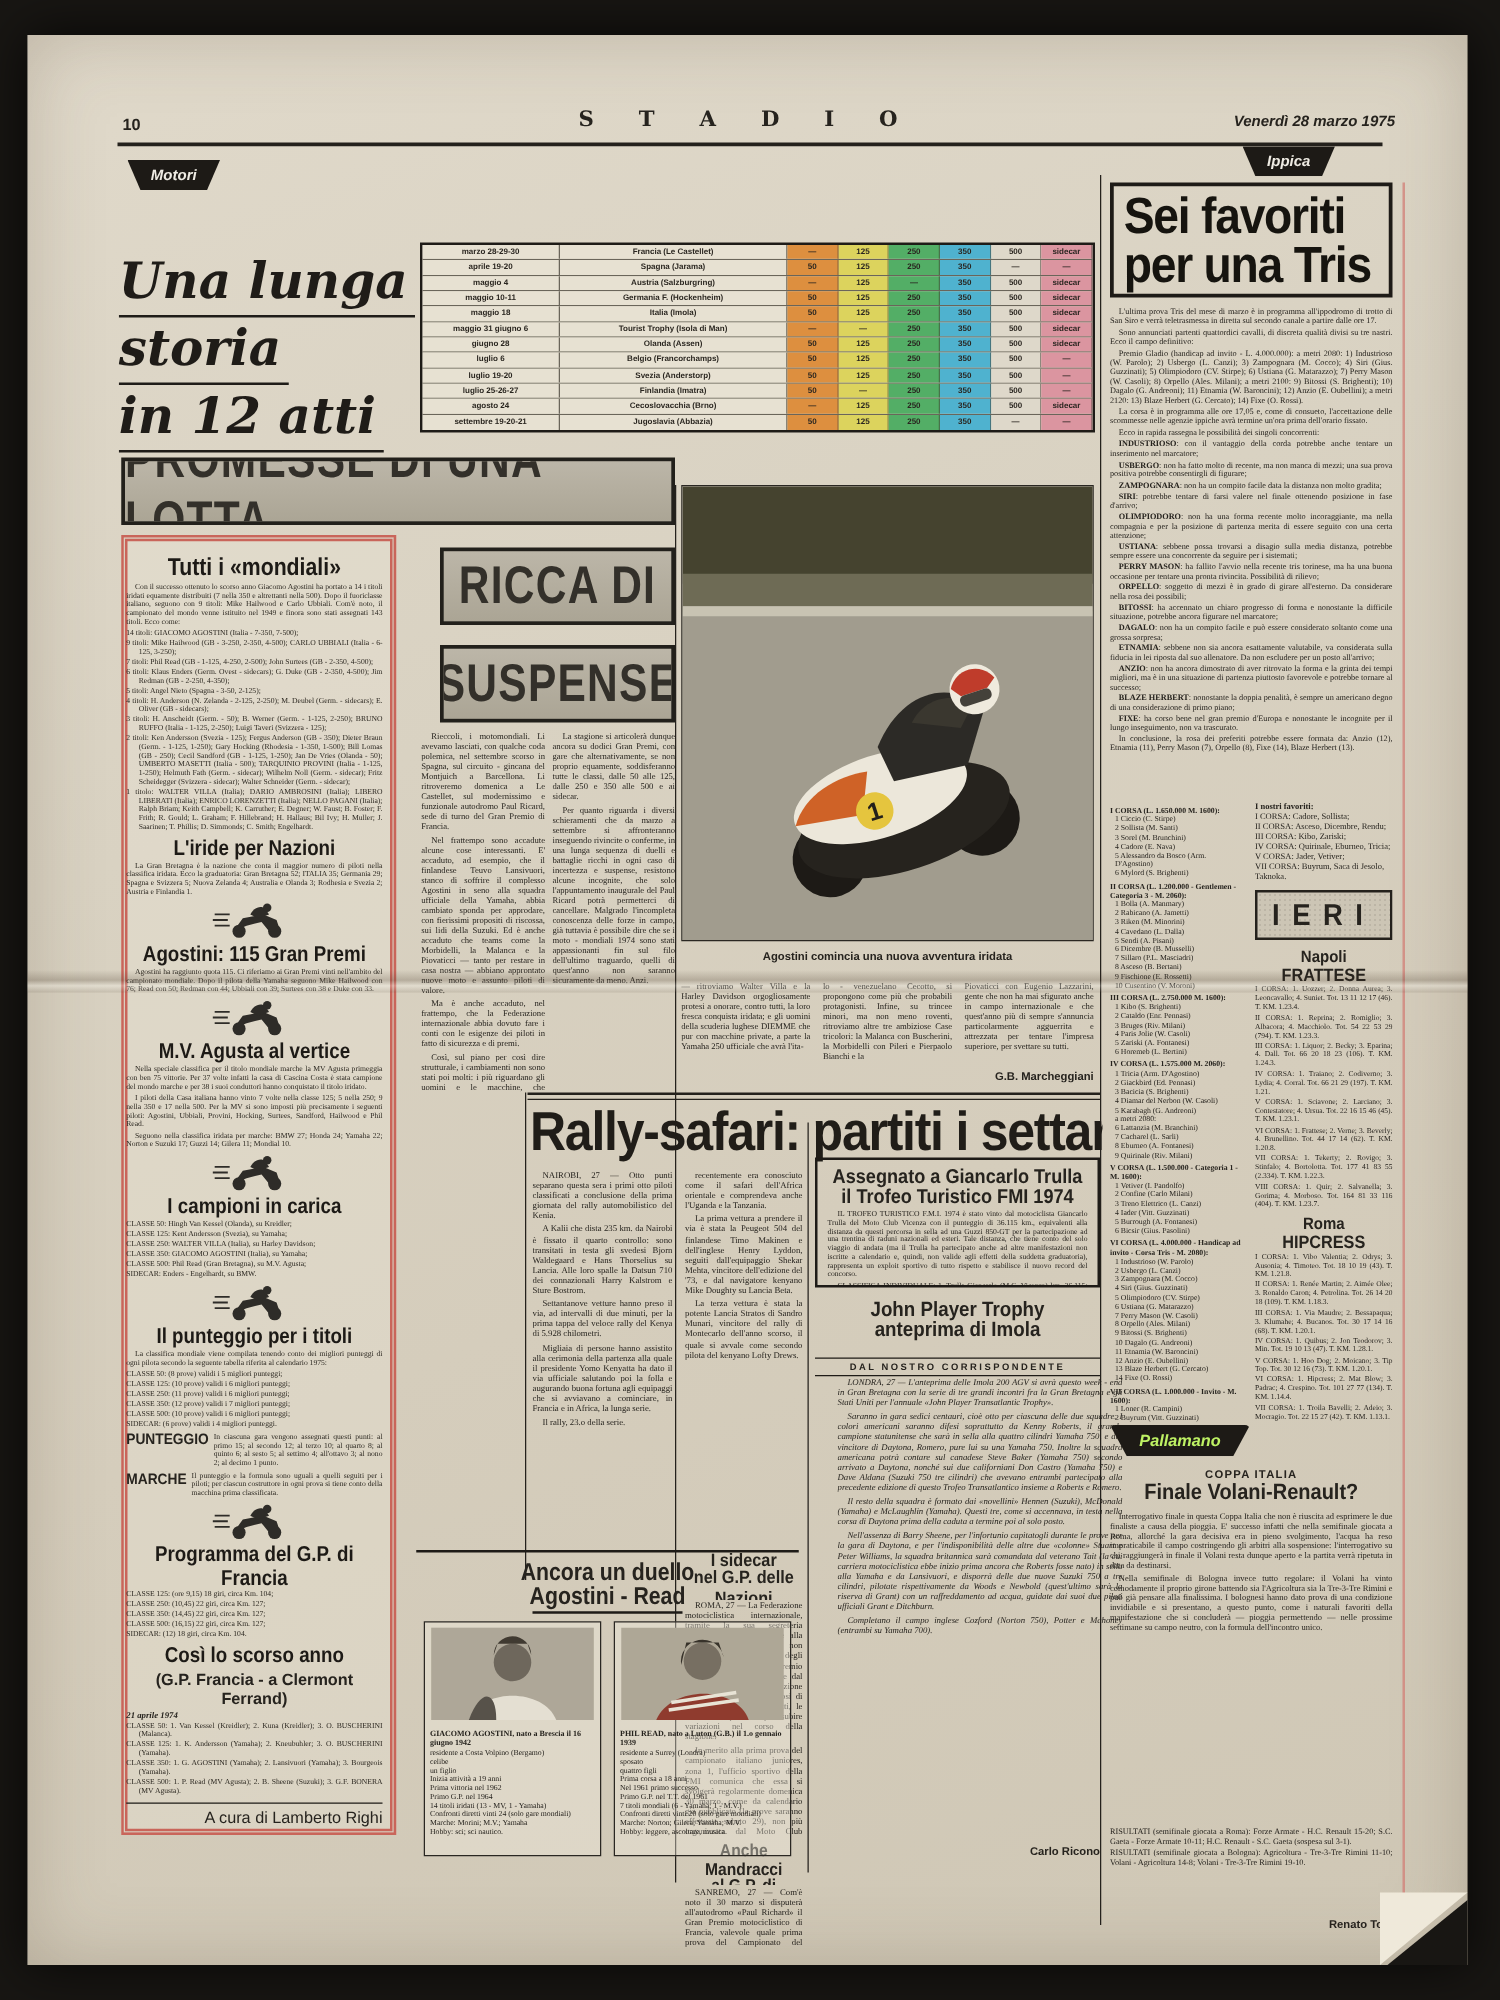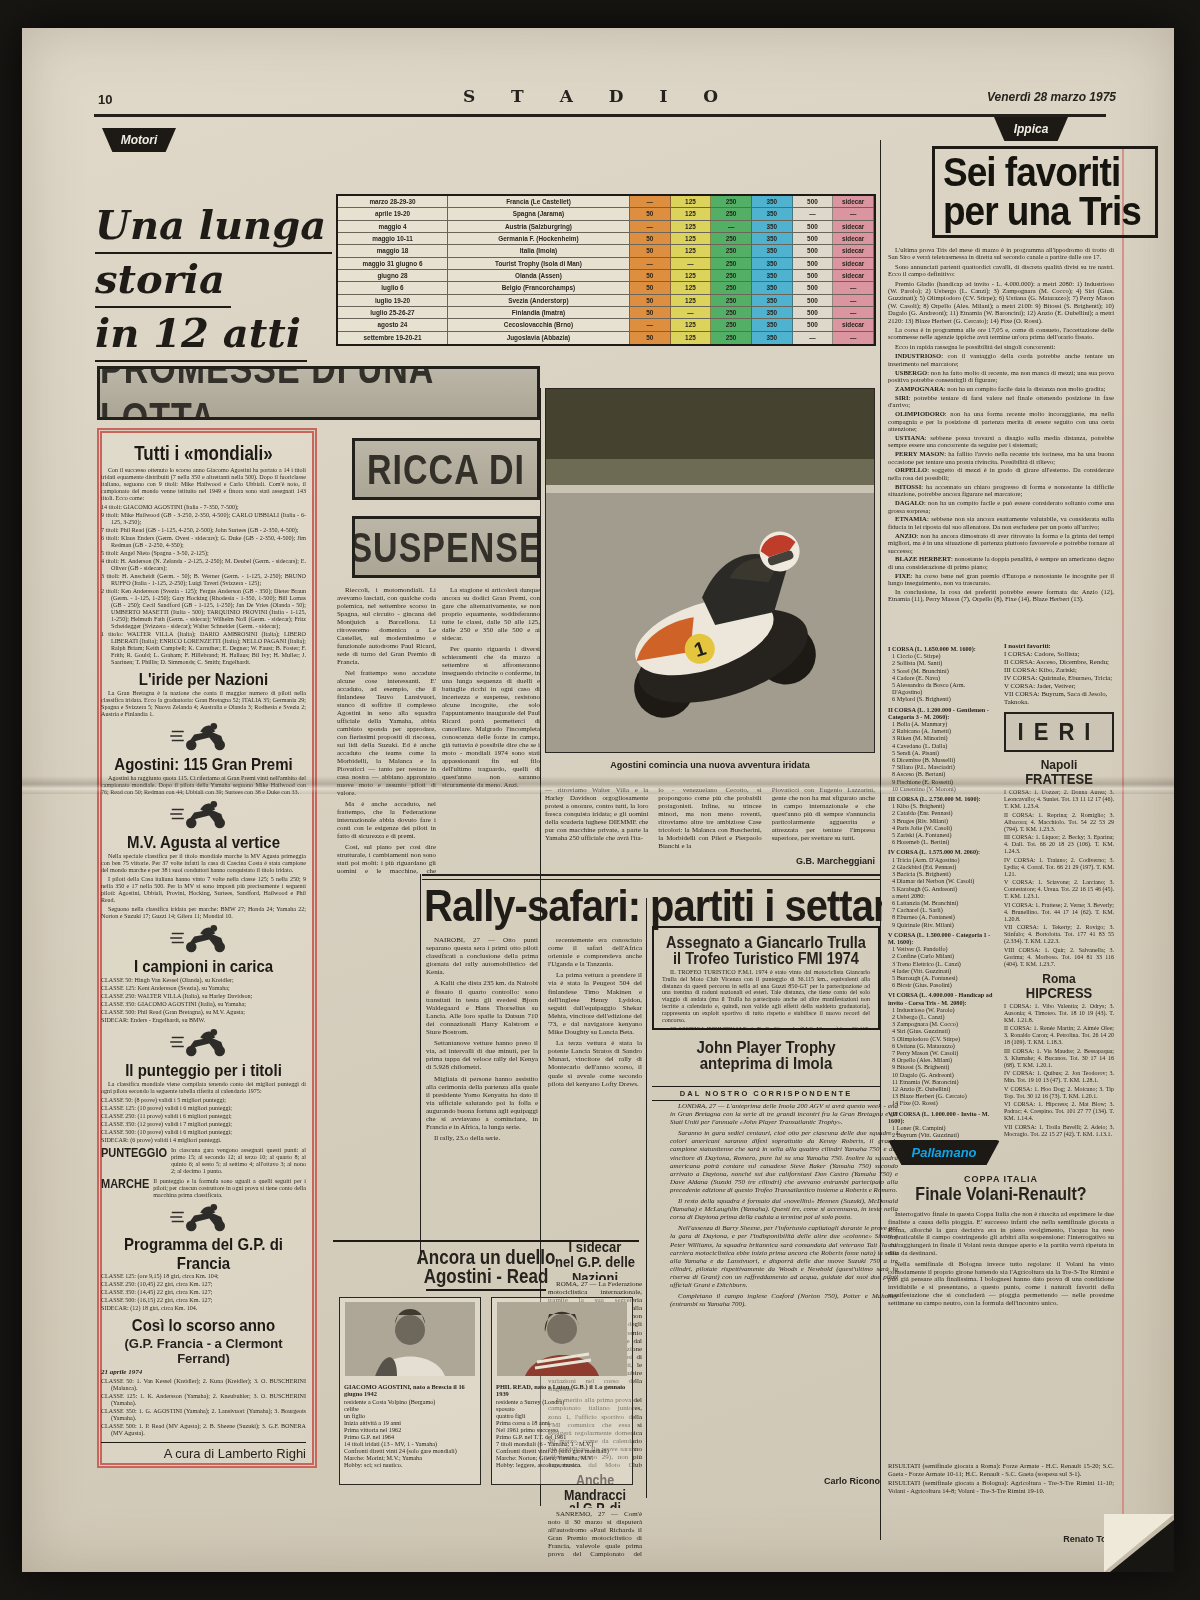--- a/index.html
+++ b/index.html
@@ -99,21 +99,21 @@
   .races{font-size:6.2px;line-height:7.2px;}
   .races .h{font-weight:700;margin-top:3px;}
   .races .e{padding-left:4px;}
   .fav{font-size:6.8px;line-height:8px;}
   .ieri{border:2px solid #24211c;margin:6px 0;height:40px;display:flex;align-items:center;justify-content:center;
     background-color:#ccc5b5;background-image:radial-gradient(#8d8679 22%,transparent 24%);background-size:4px 4px;}
   .ieri span{font:800 22px "Liberation Sans",sans-serif;letter-spacing:10px;transform:scaleY(1.1);}
   .track-city{font:800 12px "Liberation Sans",sans-serif;text-align:center;margin-top:4px;transform:scaleY(1.1);}
   .track-name{font:800 13px "Liberation Sans",sans-serif;text-align:center;margin-bottom:2px;transform:scaleY(1.1);}
   .results div{font-size:6px;line-height:7px;margin-bottom:1.5px;text-align:justify;}
-  .pal-tag{background:#1d1a16;color:#0ea5e9;font:700 italic 13px "Liberation Sans",sans-serif;
+  .pal-tag{background:#1d1a16;color:#bef264;font:700 italic 13px "Liberation Sans",sans-serif;
     display:flex;align-items:center;justify-content:center;border-radius:4px 4px 8px 8px;
     clip-path:polygon(0 0,100% 0,88% 100%,12% 100%);}
   .pal-kicker{font:700 9px "Liberation Sans",sans-serif;text-align:center;letter-spacing:1px;}
   .pal-title{font:800 16px "Liberation Sans",sans-serif;text-align:center;transform:scaleY(1.1);}
   .pal-body{font-size:6.8px;line-height:7.8px;text-align:justify;}
   .pal-body p{margin:0 0 3px 0;text-indent:7px;}
   .ris div{font-size:6.6px;line-height:7.6px;margin-bottom:2px;text-align:justify;}
 </style>
 </head>
 <body>
@@ -597,21 +597,21 @@
             <div>Primo G.P. nel T.T. del 1961</div>
             <div>7 titoli mondiali (6 - Yamaha; 1 - M.V.)</div>
             <div>Confronti diretti vinti 20 (solo gare mondiali)</div>
             <div>Marche: Norton; Gilera; Yamaha; M.V.</div>
             <div>Hobby: leggere, ascoltare, musica.</div>
           </div>
       </div>
     </div>
   </div>
 
-  <div class="abs tris-box" style="left:866px;top:118px;width:226px;height:92px;margin-left:44px;">
+  <div class="abs tris-box" style="left:866px;top:118px;width:226px;height:92px;">
     <div>Sei favoriti</div>
     <div>per una Tris</div>
   </div>
   <div class="abs tris-body" style="left:866px;top:218px;width:226px;height:394px;">
     <div>
 
     <p>L'ultima prova Tris del mese di marzo è in programma all'ippodromo di trotto di San Siro e verrà teletrasmessa in diretta sul secondo canale a partire dalle ore 17.</p>
         <p>Sono annunciati partenti quattordici cavalli, di discreta qualità divisi su tre nastri. Ecco il campo definitivo:</p>
         <p>Premio Gladio (handicap ad invito - L. 4.000.000): a metri 2080: 1) Industrioso (W. Parolo); 2) Usbergo (L. Canzi); 3) Zampognara (M. Cocco); 4) Siri (Gius. Guzzinati); 5) Olimpiodoro (CV. Stirpe); 6) Ustiana (G. Matarazzo); 7) Perry Mason (W. Casoli); 8) Orpello (Ales. Milani); a metri 2100: 9) Bitossi (S. Brighenti); 10) Dagalo (G. Andreoni); 11) Etnamia (W. Baroncini); 12) Anzio (E. Oubellini); a metri 2120: 13) Blaze Herbert (G. Cercato); 14) Fixe (O. Rossi).</p>
         <p>La corsa è in programma alle ore 17,05 e, come di consueto, l'accettazione delle scommesse nelle agenzie ippiche avrà termine un'ora prima dell'orario fissato.</p>

